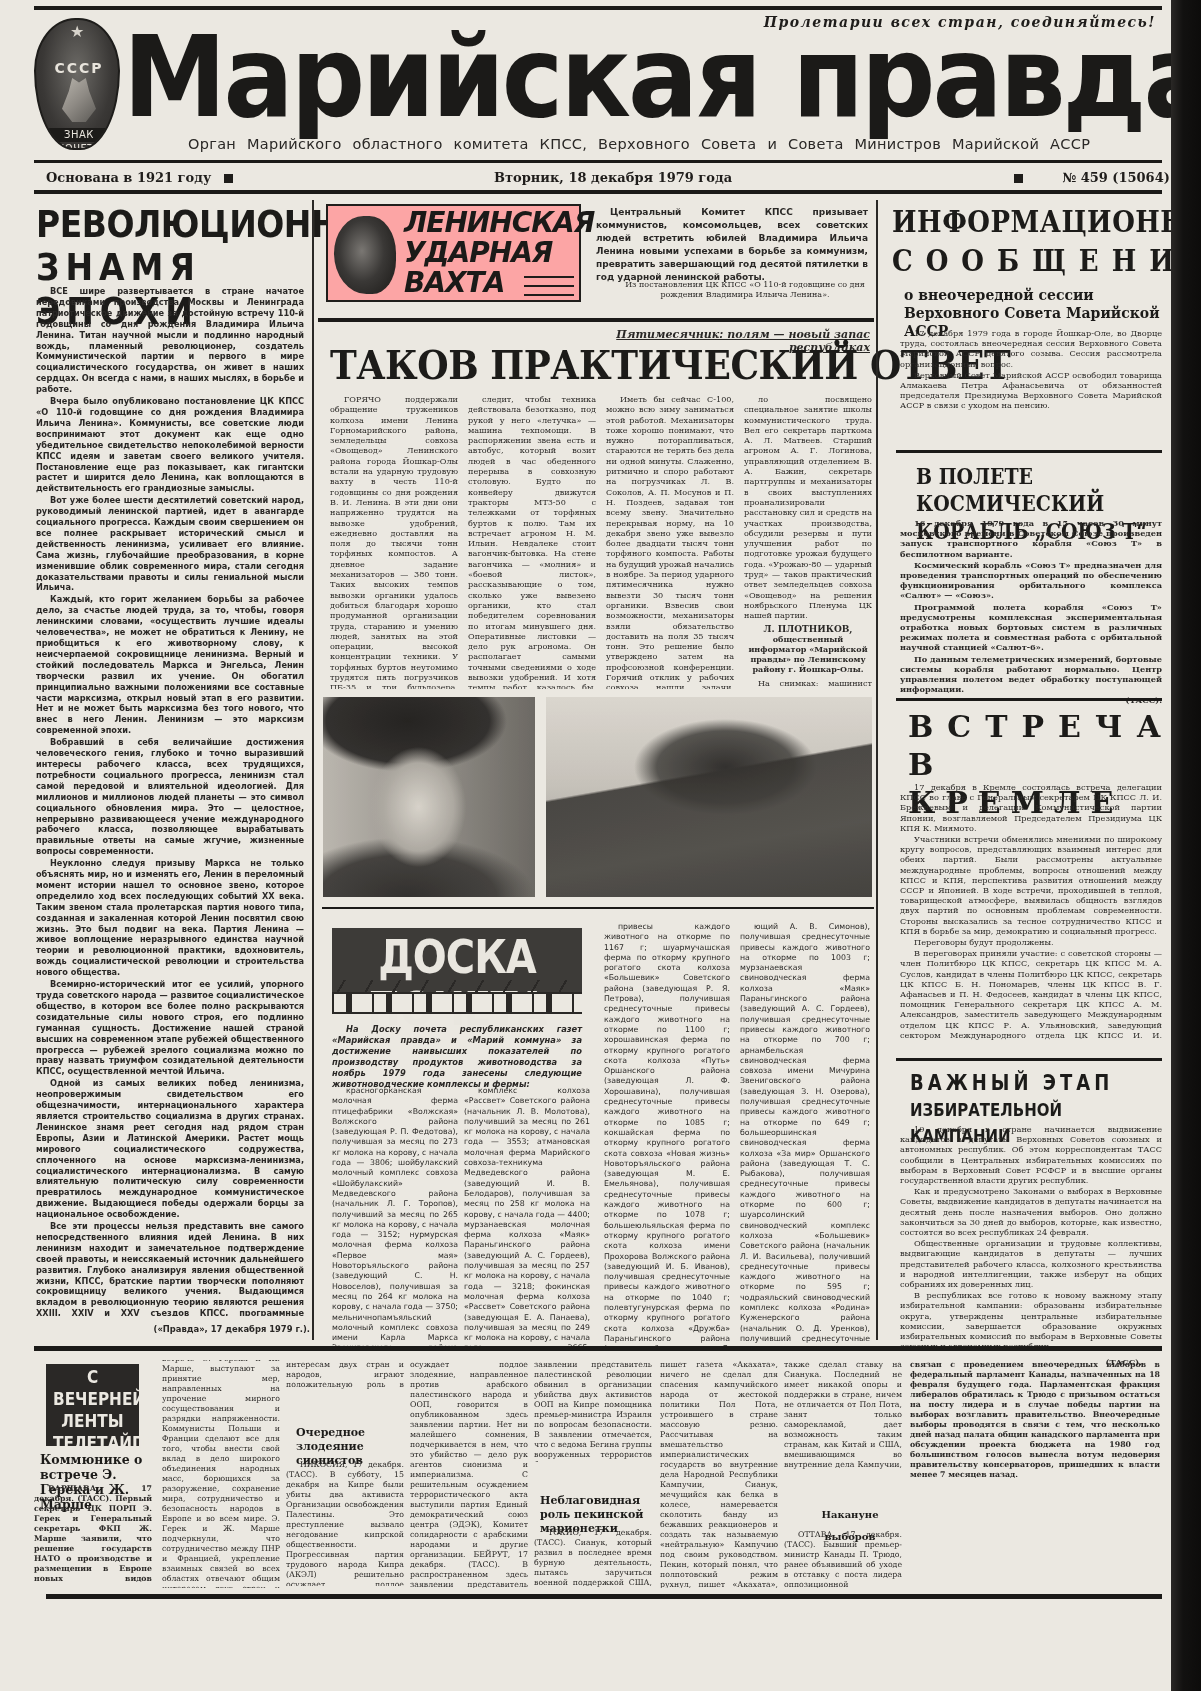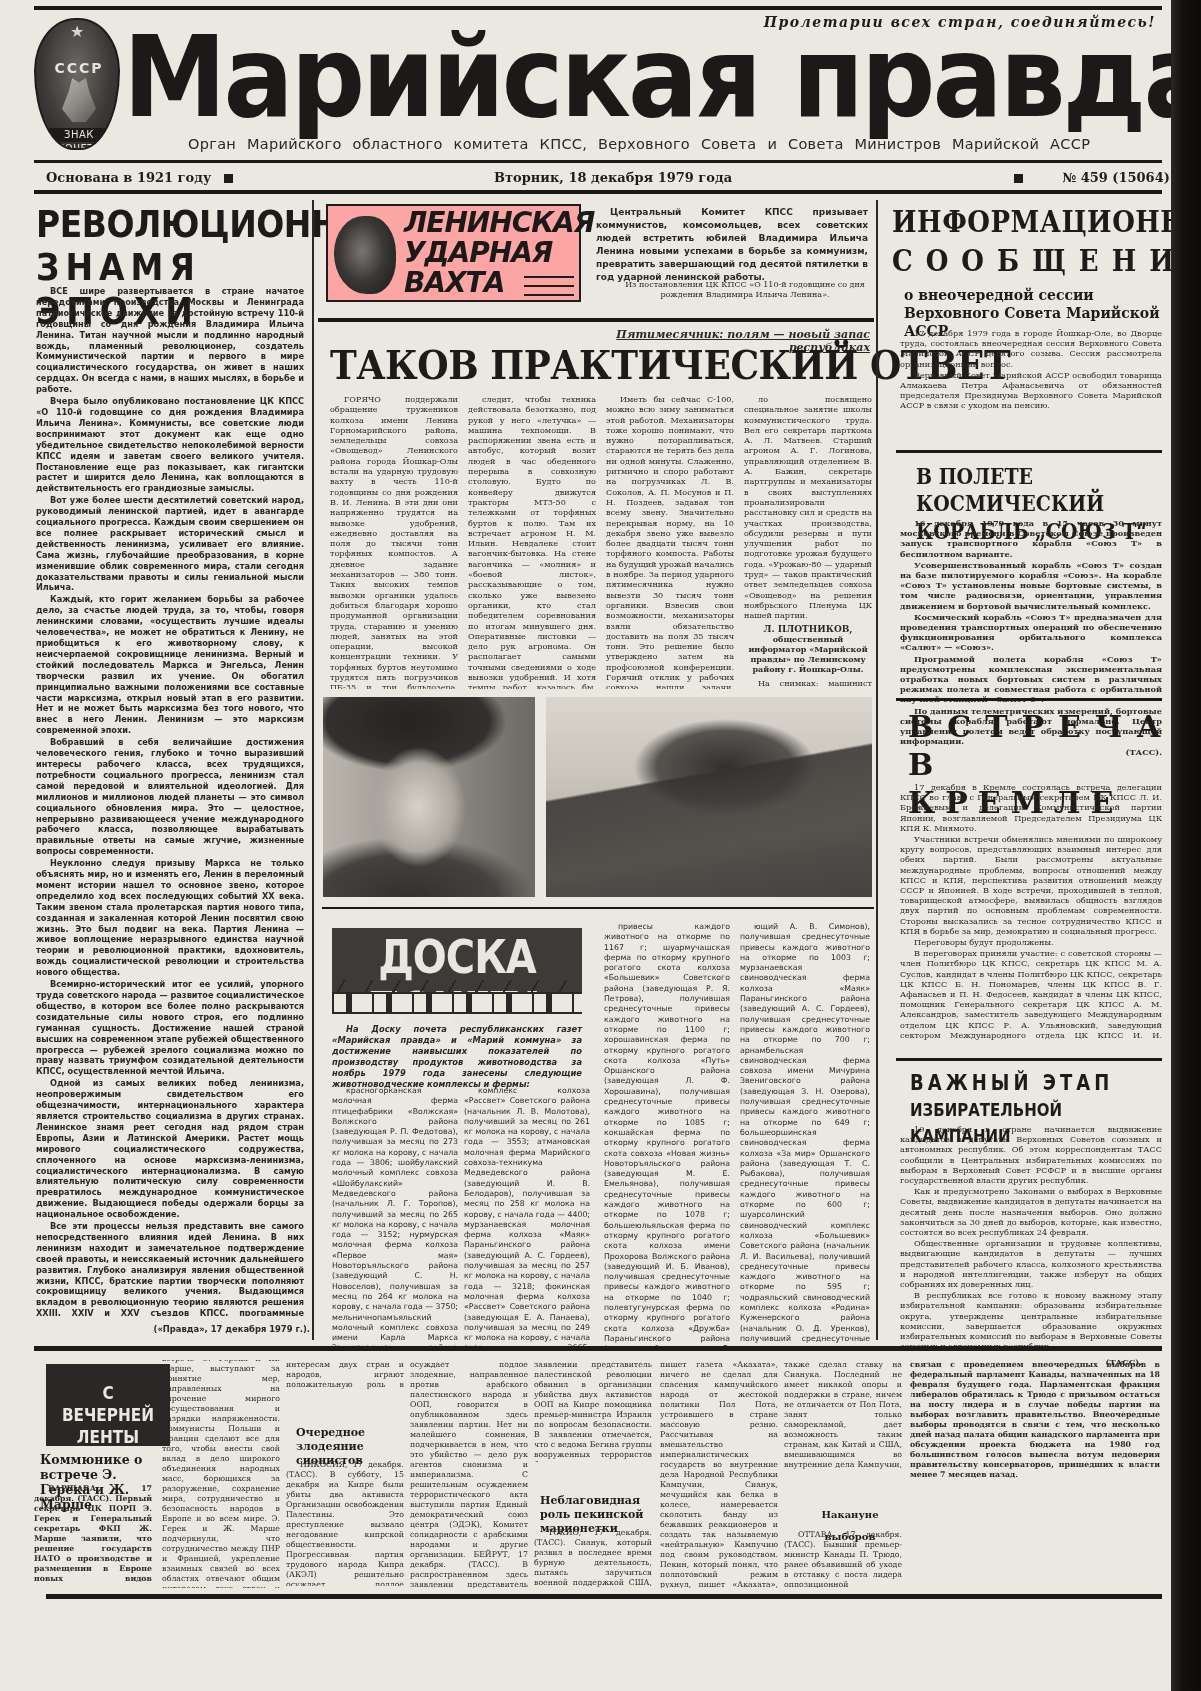--- a/index.html
+++ b/index.html
@@ -145,24 +145,24 @@
     position: absolute; left: 332px; top: 992px; width: 250px; height: 22px;
     background: repeating-linear-gradient(90deg, #2a2826 0 2px, #ebe8e1 2px 14px, #2a2826 14px 20px, #ebe8e1 20px 40px);
     border-top: 2px solid #2a2826; border-bottom: 2px solid #2a2826;
   }
   .doska-roofs {
     position: absolute; left: 332px; top: 980px; width: 250px; height: 14px;
     background: repeating-linear-gradient(120deg, transparent 0 10px, #2a2826 10px 12px, transparent 12px 24px);
   }
 
   .teletype-box {
-    position: absolute; left: 46px; top: 1364px; width: 124px; height: 82px;
+    position: absolute; left: 46px; top: 1364px; width: 93px; height: 82px;
     background: #2a2826; color: #ebe8e1;
     font-family: "DejaVu Sans", sans-serif; font-weight: bold; font-size: 18px; line-height: 22px;
-    text-align: center; padding-top: 18px;
+    text-align: center; padding-top: 2px;
   }
   .teletype-box div { transform: scaleX(0.85); }
 </style>
 </head>
 <body>
 
 <div class="page">
 
   <div class="rule" style="left:34px;top:6px;width:1128px;height:4px;"></div>
 
@@ -297,21 +297,20 @@
 
   <div class="rule" style="left:896px;top:450px;width:266px;height:3px;"></div>
 
   <section>
     <div class="abs headline-serif" style="left:916px;top:462px;width:250px;font-size:19px;line-height:24px;transform:scaleY(1.15);transform-origin:top left;">
       <div>В ПОЛЕТЕ КОСМИЧЕСКИЙ</div>
       <div>КОРАБЛЬ „СОЮЗ Т“</div>
     </div>
     <div class="abs body-serif" style="left:900px;top:518px;width:262px;font-size:8.2px;line-height:10.2px;font-weight:bold;">
       <p>16 декабря 1979 года в 15 часов 30 минут московского времени в Советском Союзе произведен запуск транспортного корабля «Союз Т» в беспилотном варианте.</p>
-      <p>Усовершенствованный корабль «Союз Т» создан на базе пилотируемого корабля «Союз». На корабле «Союз Т» установлены новые бортовые системы, в том числе радиосвязи, ориентации, управления движением и бортовой вычислительный комплекс.</p>
       <p>Космический корабль «Союз Т» предназначен для проведения транспортных операций по обеспечению функционирования орбитального комплекса «Салют» — «Союз».</p>
       <p>Программой полета корабля «Союз Т» предусмотрены комплексная экспериментальная отработка новых бортовых систем в различных режимах полета и совместная работа с орбитальной научной станцией «Салют-6».</p>
       <p>По данным телеметрических измерений, бортовые системы корабля работают нормально. Центр управления полетом ведет обработку поступающей информации.</p>
       <div style="text-align:right;">(ТАСС).</div>
     </div>
   </section>
 
   <div class="rule" style="left:896px;top:698px;width:266px;height:3px;"></div>
 
   <section>

